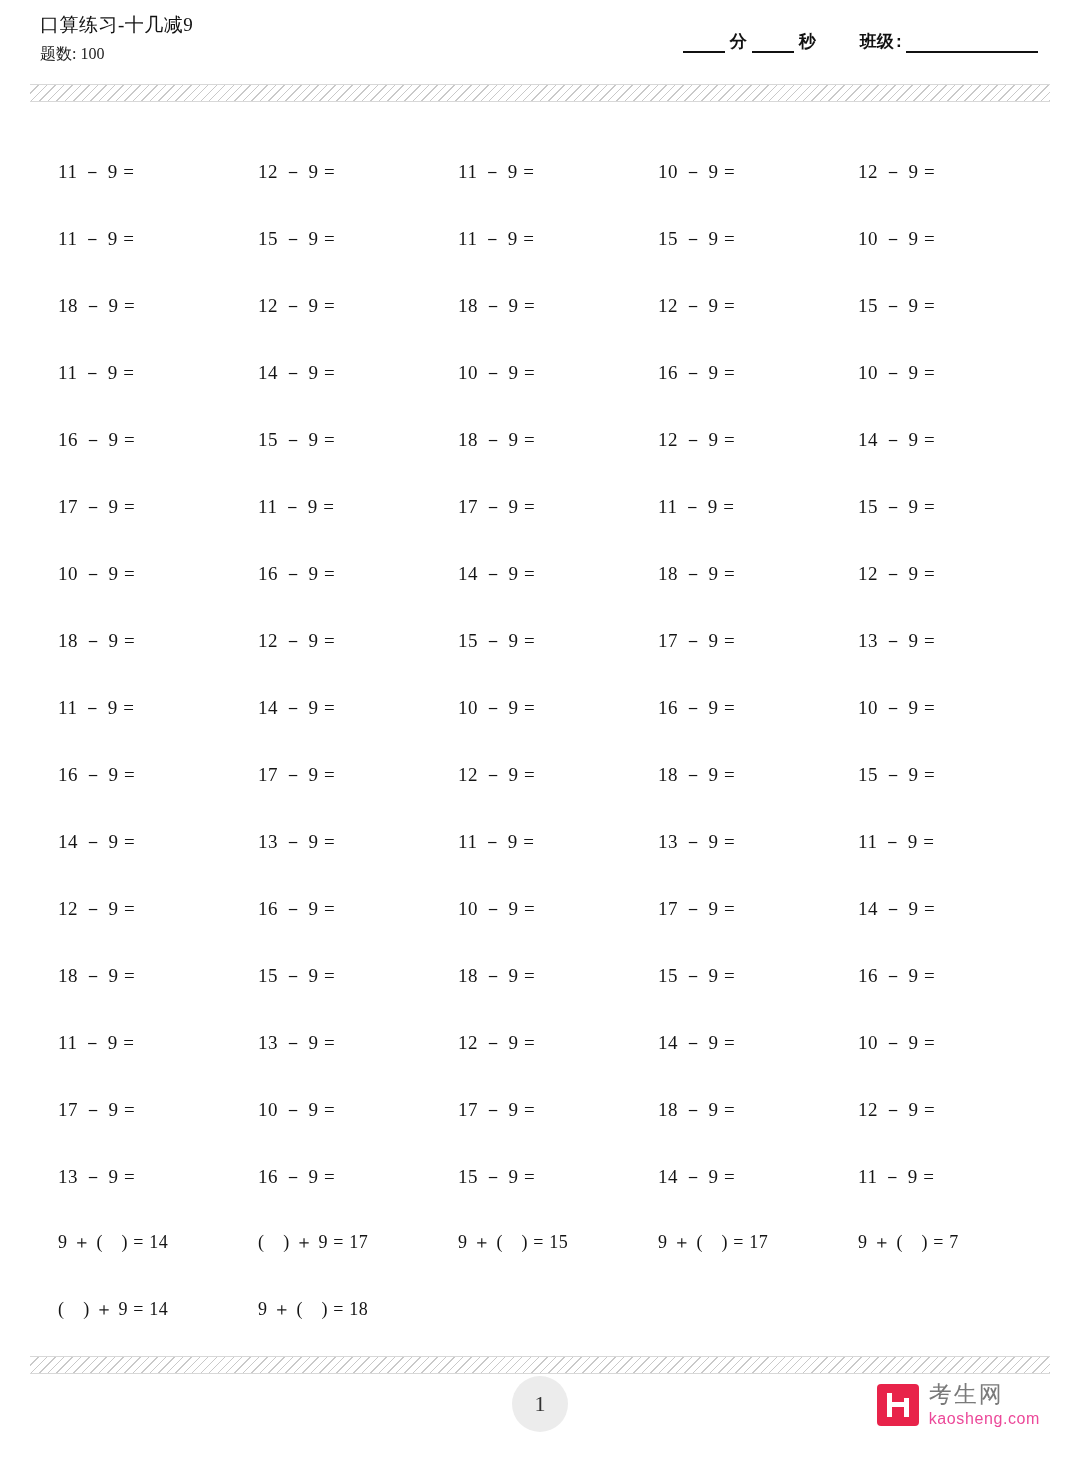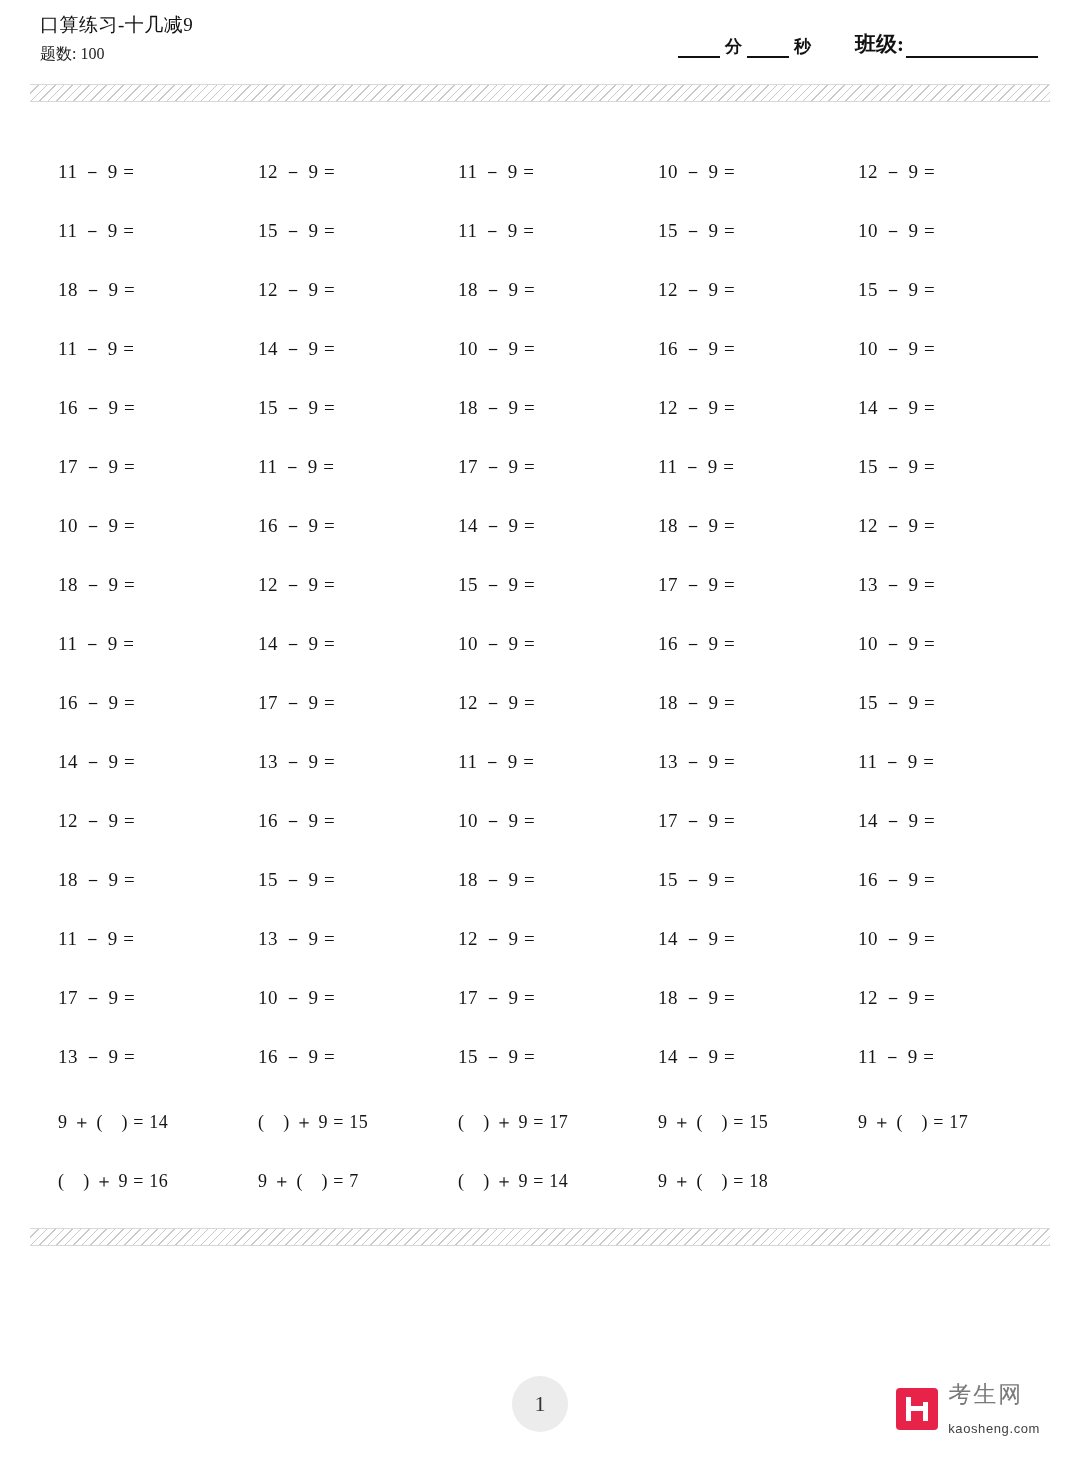--- a/index.html
+++ b/index.html
@@ -69,22 +69,23 @@
   }
   .unit {
     font-size: 17px;
     font-weight: bold;
   }
   .class-group {
     display: flex;
     align-items: flex-end;
   }
   .class-label {
-    font-size: 21px;
+    font-size: 17px;
     font-weight: bold;
+    font-family: Liberation Mono, monospace;
   }
   .class-line {
     display: inline-block;
     width: 132px;
     border-bottom: 2px solid #111;
     height: 14px;
     margin-left: 2px;
   }
 
   
@@ -102,21 +103,21 @@
     border-bottom: 1px solid #d8d8d8;
   }
   .hatch.top { margin-top: 10px; }
   .hatch.bottom { margin-top: 18px; }
 
   
   .grid {
     margin: 40px 40px 0 40px;
     display: grid;
     grid-template-columns: repeat(5, 1fr);
-    row-gap: 0;
+    row-gap: 8px;
   }
   .cell {
     height: 59px;
     display: flex;
     align-items: center;
     font-size: 19px;
     letter-spacing: 0.6px;
     white-space: nowrap;
     padding-left: 18px;
     box-sizing: border-box;
@@ -200,25 +201,25 @@
   .brand-text {
     line-height: 1.05;
   }
   .brand-name {
     font-size: 23px;
     color: #7a7a7a;
     letter-spacing: 2px;
     font-family: "Liberation Sans", sans-serif;
   }
   .brand-url {
-    font-size: 13px;
-    color: #404040;
+    font-size: 16px;
+    color: #ec4899;
     letter-spacing: 0.6px;
     font-family: "Liberation Sans", sans-serif;
-    margin-top: 16px;
+    margin-top: 5px;
   }
 </style>
 </head>
 <body>
 
 <div class="page">
 
   <div class="header">
     <div class="title-block">
       <div class="doc-title">口算练习-十几减9</div>
@@ -333,26 +334,24 @@
 
     <div class="cell">13 － 9 =</div>
     <div class="cell">16 － 9 =</div>
     <div class="cell">15 － 9 =</div>
     <div class="cell">14 － 9 =</div>
     <div class="cell">11 － 9 =</div>
   </div>
 
   <div class="grid b2">
     <div class="cell wide">9 ＋ (　) = 14</div>
-    <div class="cell wide">(　) ＋ 9 = 15</div>
     <div class="cell wide">(　) ＋ 9 = 17</div>
     <div class="cell wide">9 ＋ (　) = 15</div>
     <div class="cell wide">9 ＋ (　) = 17</div>
 
-    <div class="cell wide">(　) ＋ 9 = 16</div>
     <div class="cell wide">9 ＋ (　) = 7</div>
     <div class="cell wide">(　) ＋ 9 = 14</div>
     <div class="cell wide">9 ＋ (　) = 18</div>
   </div>
 
 
   <div class="hatch bottom"></div>
 
   <div class="footer">
     <div class="page-num">1</div>

